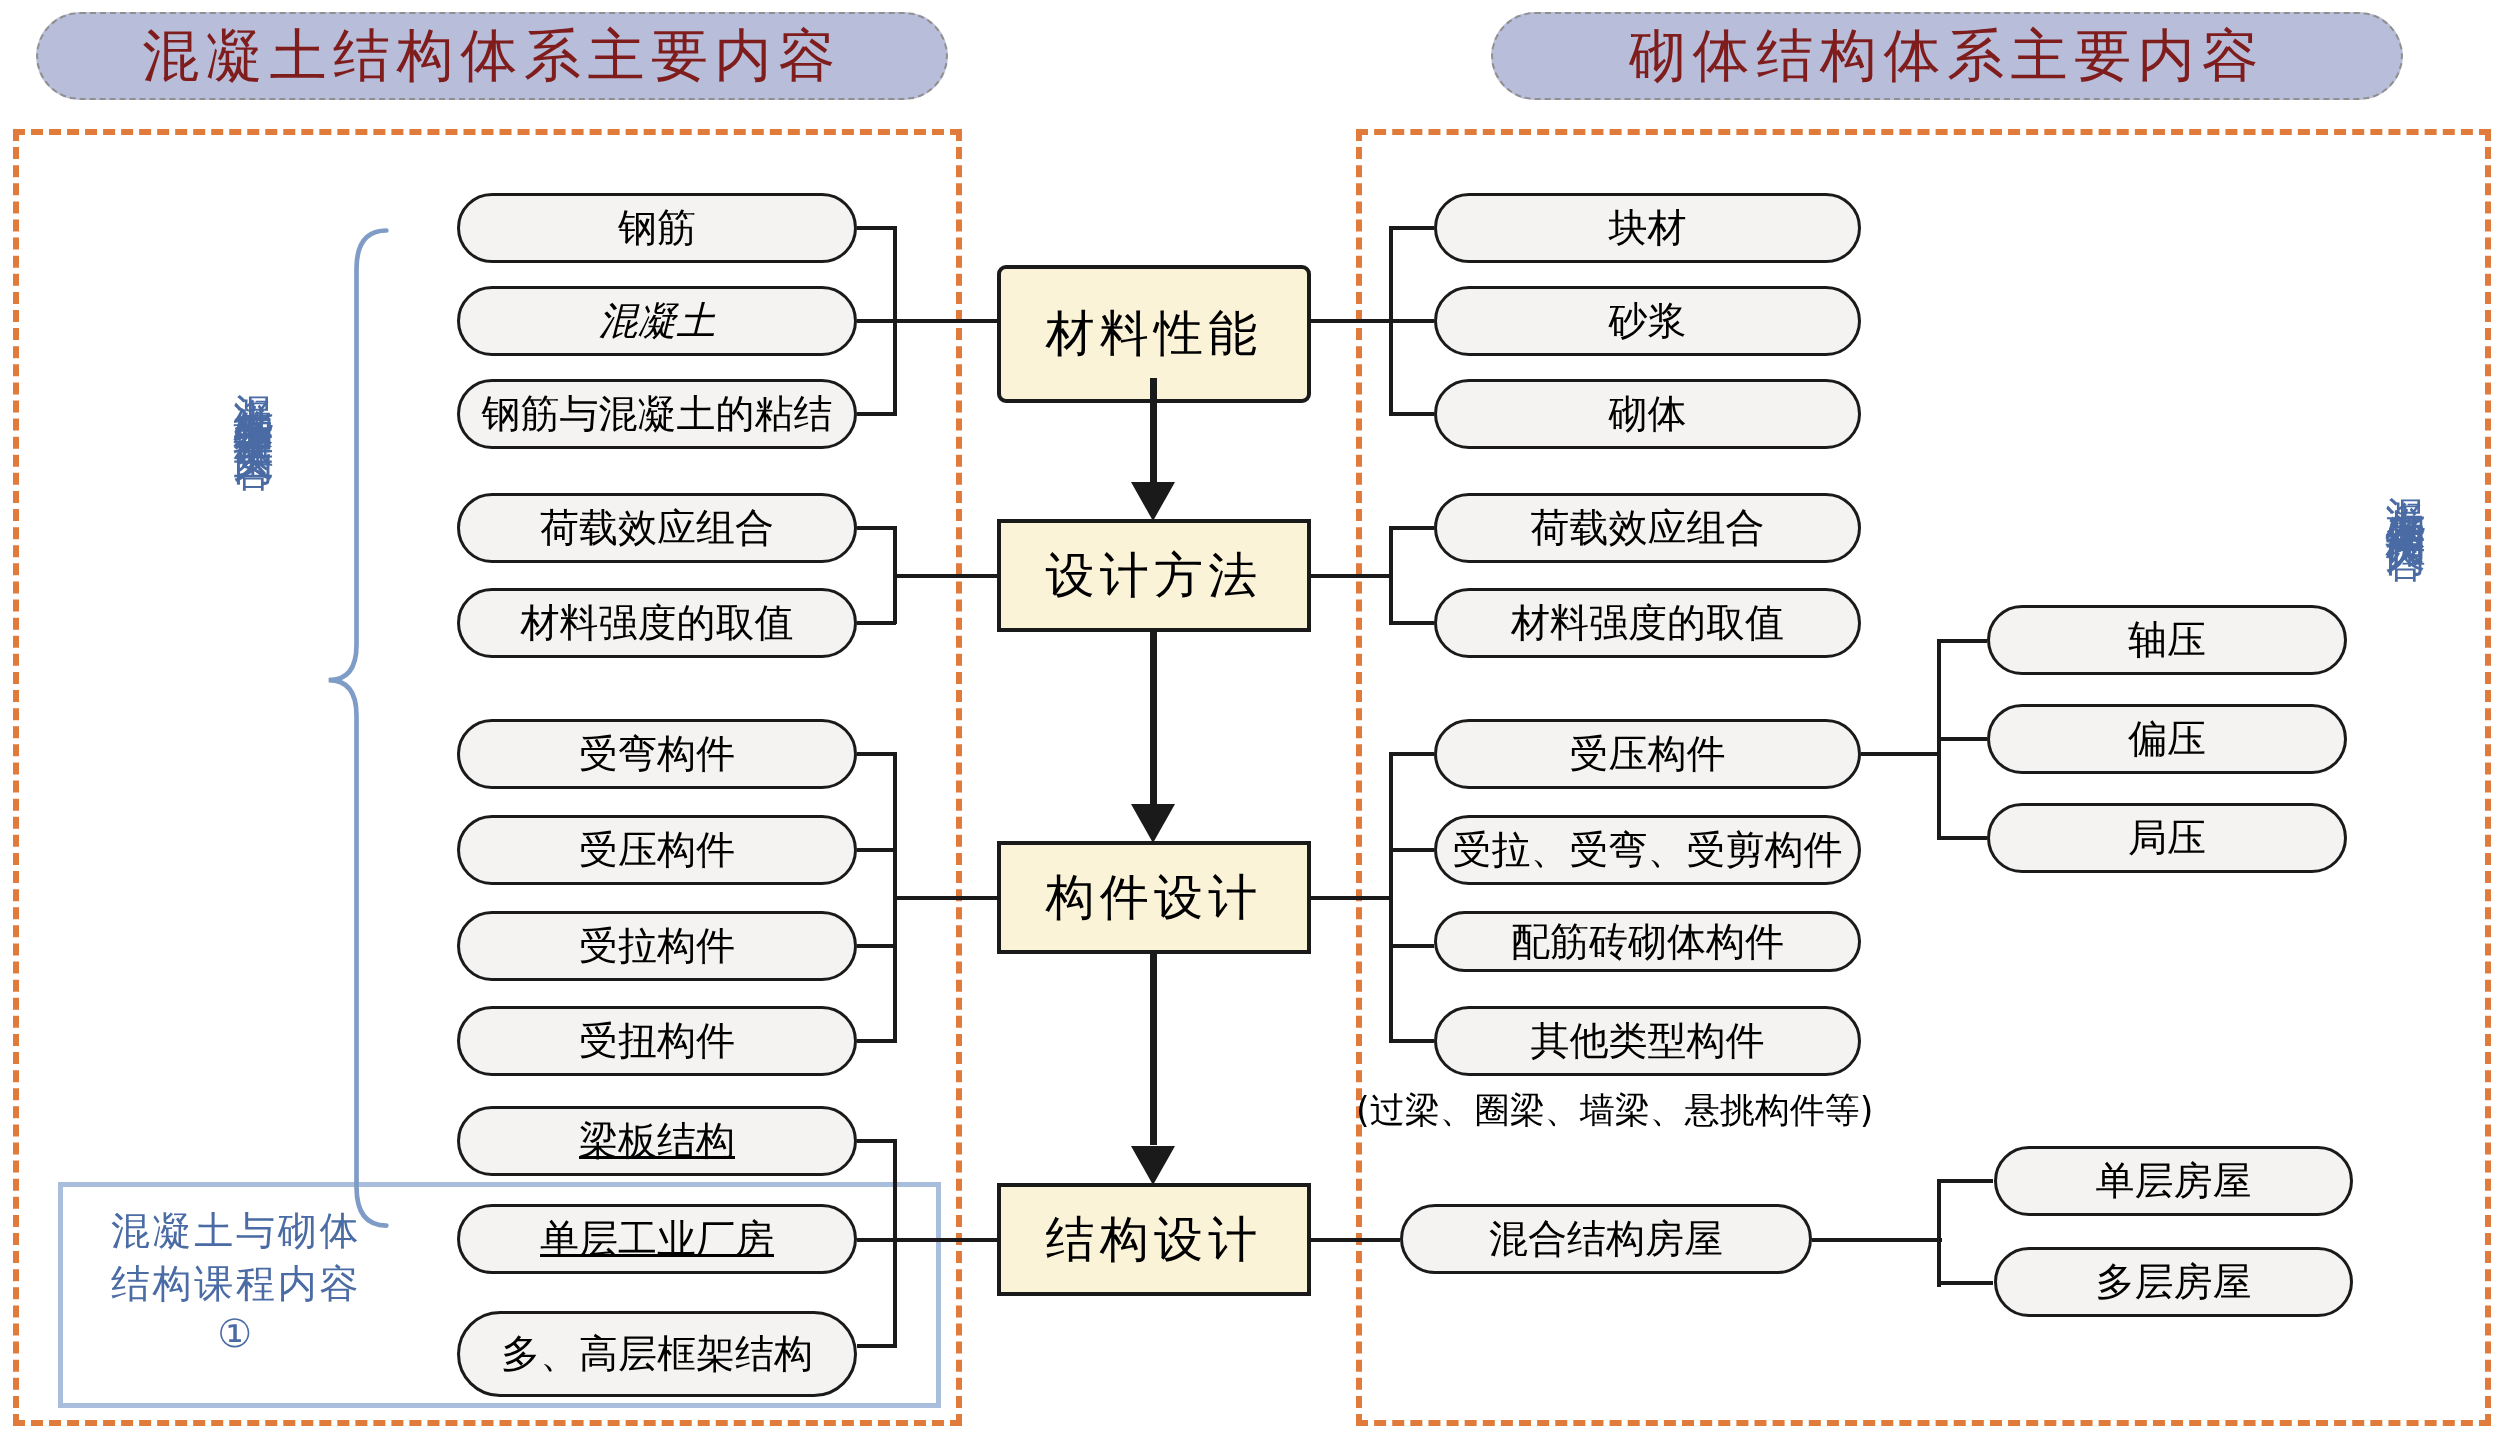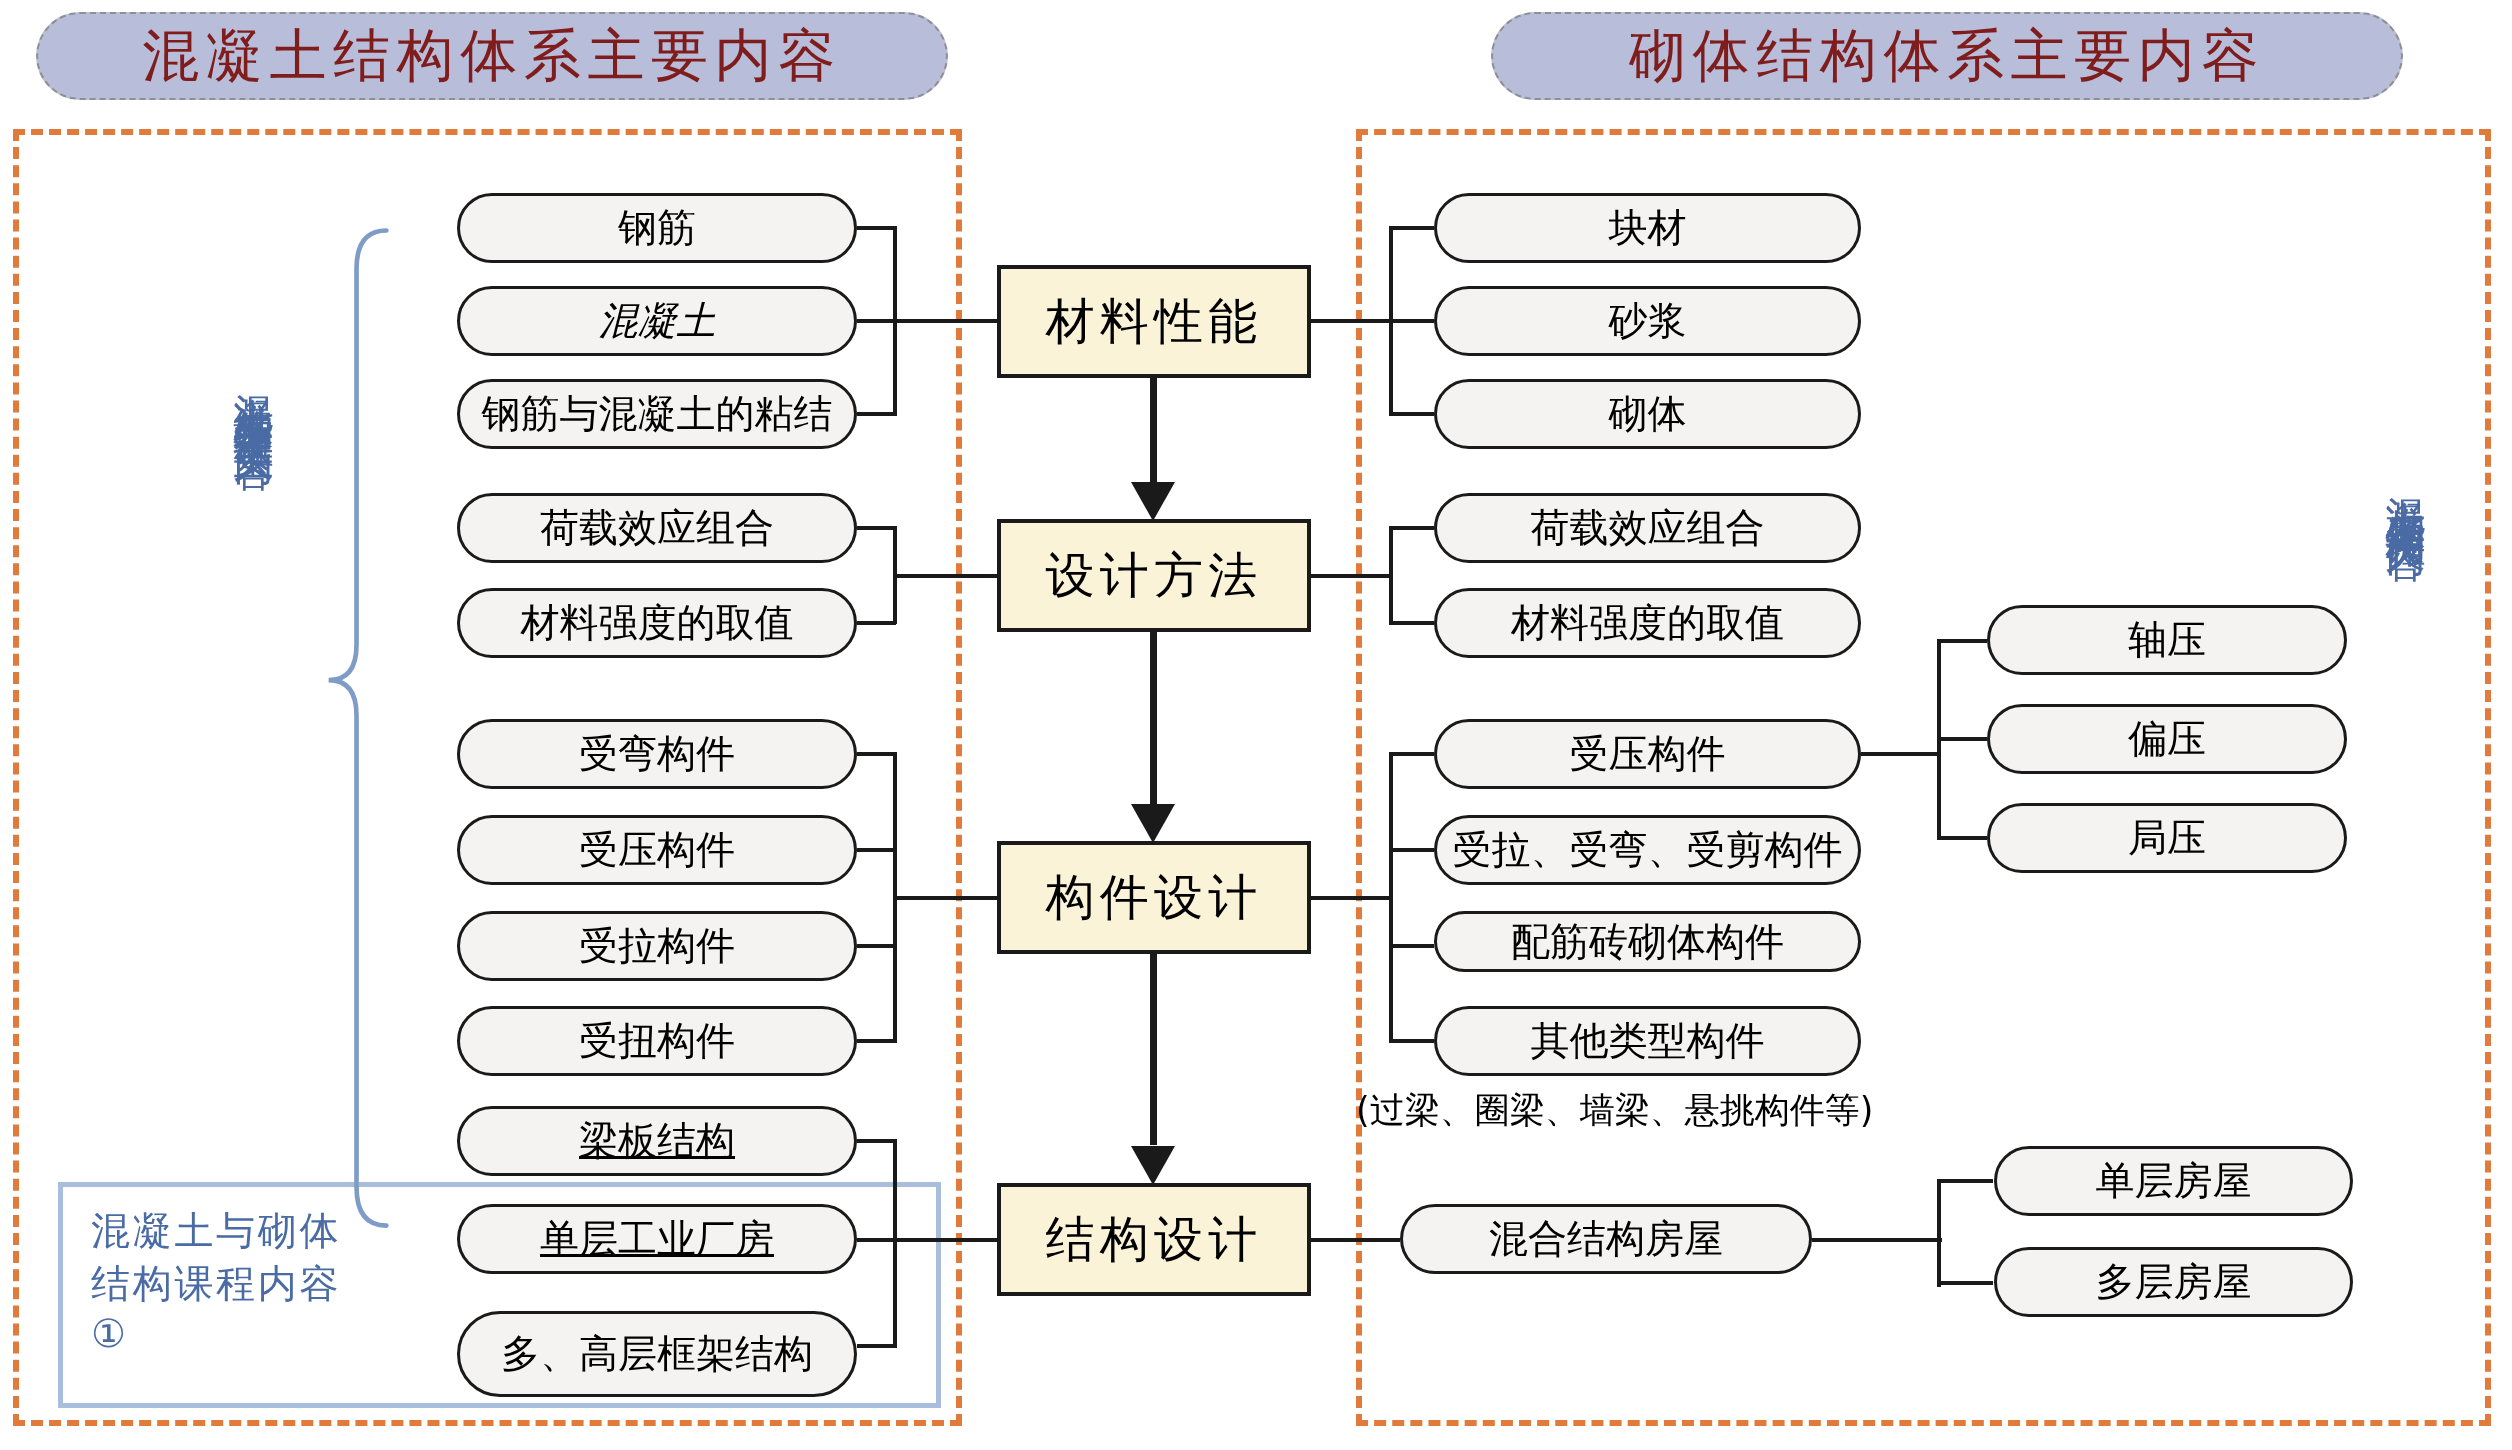--- a/index.html
+++ b/index.html
@@ -38,23 +38,23 @@
 
   
   .vlabel{position:absolute;writing-mode:vertical-rl;text-orientation:upright;
           color:var(--blue-text);font-size:40px;letter-spacing:4px;
           line-height:1;white-space:nowrap;}
 
   .caption{position:absolute;font-size:35px;color:#000;white-space:nowrap;}
 
   .course-box{position:absolute;box-sizing:border-box;
               border:5.3px solid var(--blue-border);background:transparent;}
-  .course-line{position:absolute;width:346px;text-align:left;
+  .course-line{position:absolute;width:346px;text-align:center;
                color:var(--blue-text);font-size:39px;letter-spacing:2.7px;
-               white-space:nowrap;margin-left:28px;}
+               white-space:nowrap;}
 
   .brace{position:absolute;color:var(--brace-blue);}
 </style>
 </head>
 <body>
 
 <div class="hdr" style="left:36px;top:12px;width:912px;height:88px;">混凝土结构体系主要内容</div>
 <div class="hdr" style="left:1491px;top:12px;width:912px;height:88px;">砌体结构体系主要内容</div>
 
 <div class="region" style="left:13.3px;top:129px;width:949px;height:1297px;"></div>
@@ -65,21 +65,21 @@
 <div class="course-line" style="left:63px;top:1257px;">结构课程内容</div>
 <div class="course-line" style="left:63px;top:1311px;">①</div>
 
 <div class="vlabel" style="left:234px;top:362px;height:645px;">混凝土结构基本理论课程主要内容</div>
 <div class="vlabel" style="left:2386px;top:465px;height:598px;">混凝土与砌体结构课程内容②</div>
 
 <svg class="brace" style="left:312px;top:226px;" width="93" height="1004" viewBox="0 0 140 1510">
   <path d="M112,6 Q67,6 67,64 L67,630 Q67,683 25,683 Q67,683 67,736 L67,1446 Q67,1504 112,1504" fill="none" stroke="currentColor" stroke-width="7" stroke-linecap="round"></path>
 </svg>
 
-<div class="cbox" style="left:997px;top:265px;width:314px;height:113px;">材料性能</div>
+<div class="cbox" style="left:997px;top:265px;width:314px;height:138px;border-radius:9px;">材料性能</div>
 <div class="cbox" style="left:997px;top:519px;width:314px;height:113px;">设计方法</div>
 <div class="cbox" style="left:997px;top:841px;width:314px;height:113px;">构件设计</div>
 <div class="cbox" style="left:997px;top:1183px;width:314px;height:113px;">结构设计</div>
 
 <div class="aline" style="left:1150px;top:378px;height:104px;"></div>
 <div class="ahead" style="left:1131px;top:482px;"></div>
 <div class="aline" style="left:1150px;top:632px;height:172px;"></div>
 <div class="ahead" style="left:1131px;top:804px;"></div>
 <div class="aline" style="left:1150px;top:954px;height:191px;"></div>
 <div class="ahead" style="left:1131px;top:1146px;"></div>

